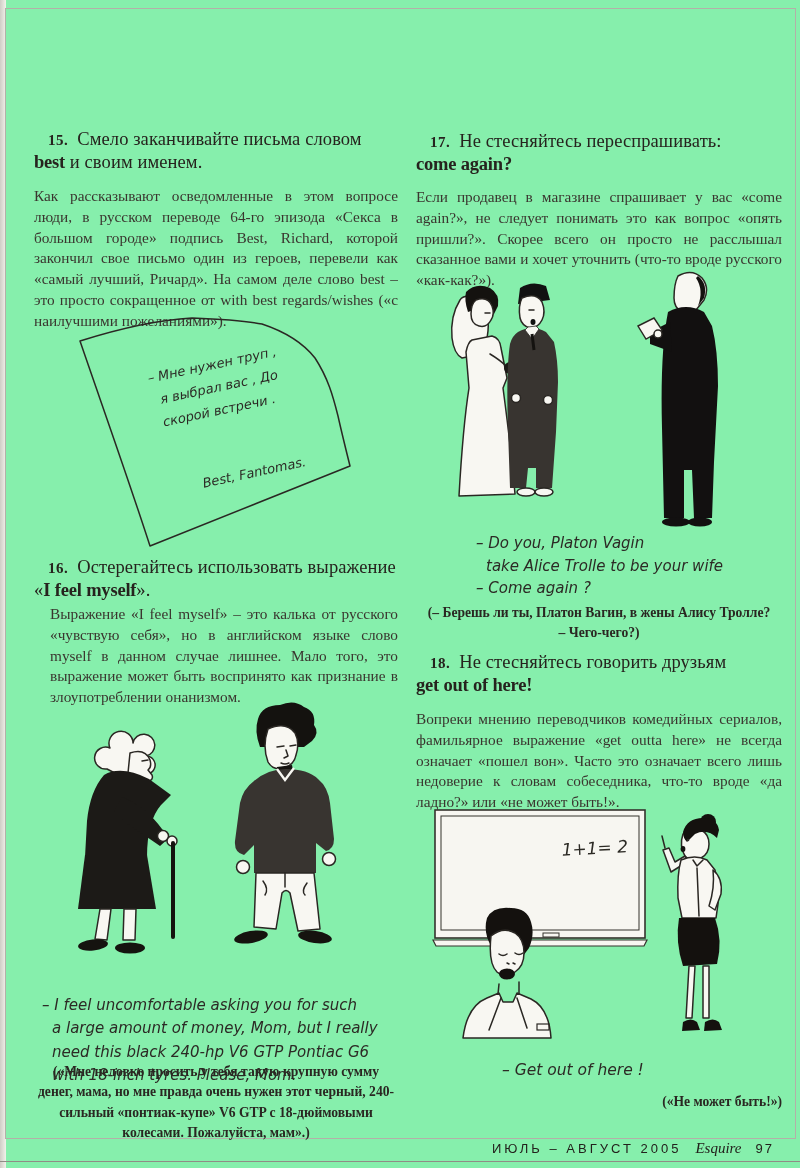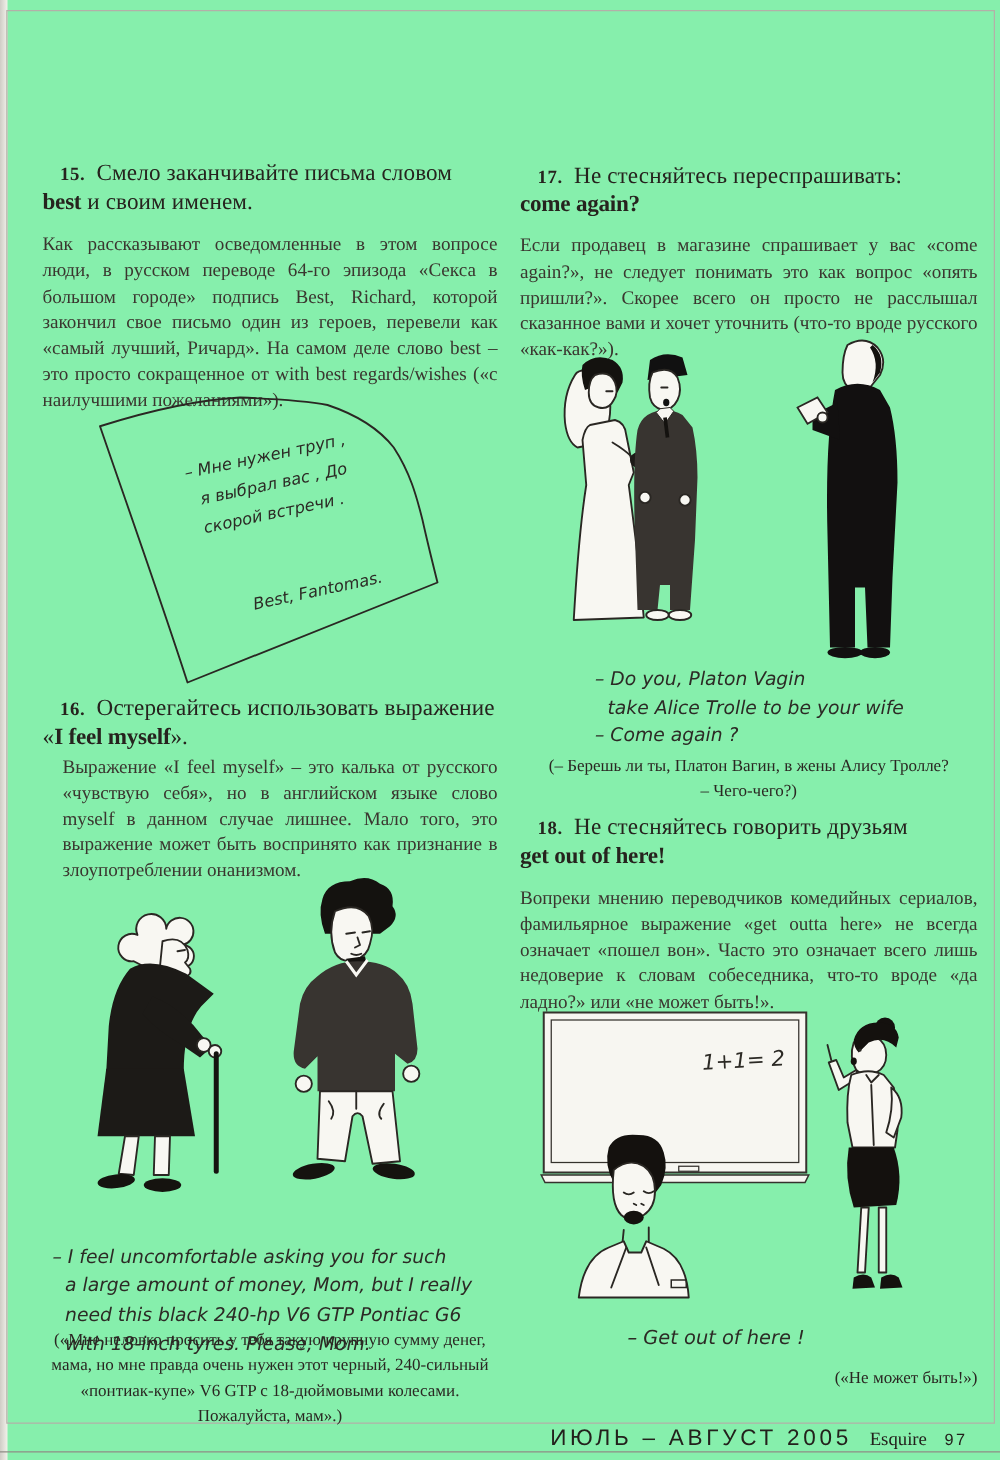--- a/index.html
+++ b/index.html
@@ -15,28 +15,28 @@
   .blk{position:absolute;left:0;right:0;}
   h2.heading{margin:0;font-size:18.5px;line-height:1.22;font-weight:400;color:#26231e;
         text-indent:14px;letter-spacing:.1px;}
   .h-num{font-weight:700;font-size:15px;letter-spacing:.5px;margin-right:9px;}
   .h-bold{font-weight:700;white-space:nowrap;letter-spacing:-.2px;}
   .h15{padding-right:34px;}
   p.body{margin:0;font-size:15.3px;line-height:1.36;text-align:justify;color:#3a362f;}
   .hw{font-family:"DejaVu Sans", sans-serif;font-style:italic;font-size:15px;
         color:#2c2a25;line-height:1.55;}
   .hw .ind{padding-left:10px;}
-  .cap-ru{font-size:13.6px;font-weight:400;text-align:center;line-height:1.5;color:#2a2722;}
+  .cap-ru{font-size:13.6px;font-weight:700;text-align:center;line-height:1.5;color:#2a2722;}
   .svgtext{font-family:"DejaVu Sans", sans-serif;font-style:italic;fill:#2c2a25;font-size:13px;}
   .boardtext{font-family:"DejaVu Sans", sans-serif;font-style:italic;fill:#2c2a25;font-size:17px;}
   .rule-bottom{position:absolute;left:0;right:0;top:1161px;height:1px;background:#8f8d85;}
   .footer{position:absolute;top:1140px;right:26px;display:flex;align-items:baseline;gap:14px;}
-  .footer .issue{font-family:"Liberation Sans", sans-serif;font-size:18px;
+  .footer .issue{font-family:"Liberation Sans", sans-serif;font-size:13px;
         letter-spacing:3px;color:#23211c;}
-  .footer .mag{font-family:"Liberation Serif", serif;font-size:15px;color:#23211c;}
+  .footer .mag{font-family:"Liberation Serif", serif;font-style:italic;font-size:15px;color:#23211c;}
   .footer .pnum{font-family:"Liberation Sans", sans-serif;font-size:13px;letter-spacing:2px;color:#23211c;}
   svg .ln{stroke:#2a2723;stroke-width:1.5;fill:none;stroke-linecap:round;stroke-linejoin:round;}
   svg .white{fill:#f8f7f2;stroke:#2a2723;stroke-width:1.5;stroke-linejoin:round;}
   svg .dark{fill:#1c1a17;}
   svg .suit{fill:#383430;}
 </style>
 </head>
 <body>
 
 <div class="page">

